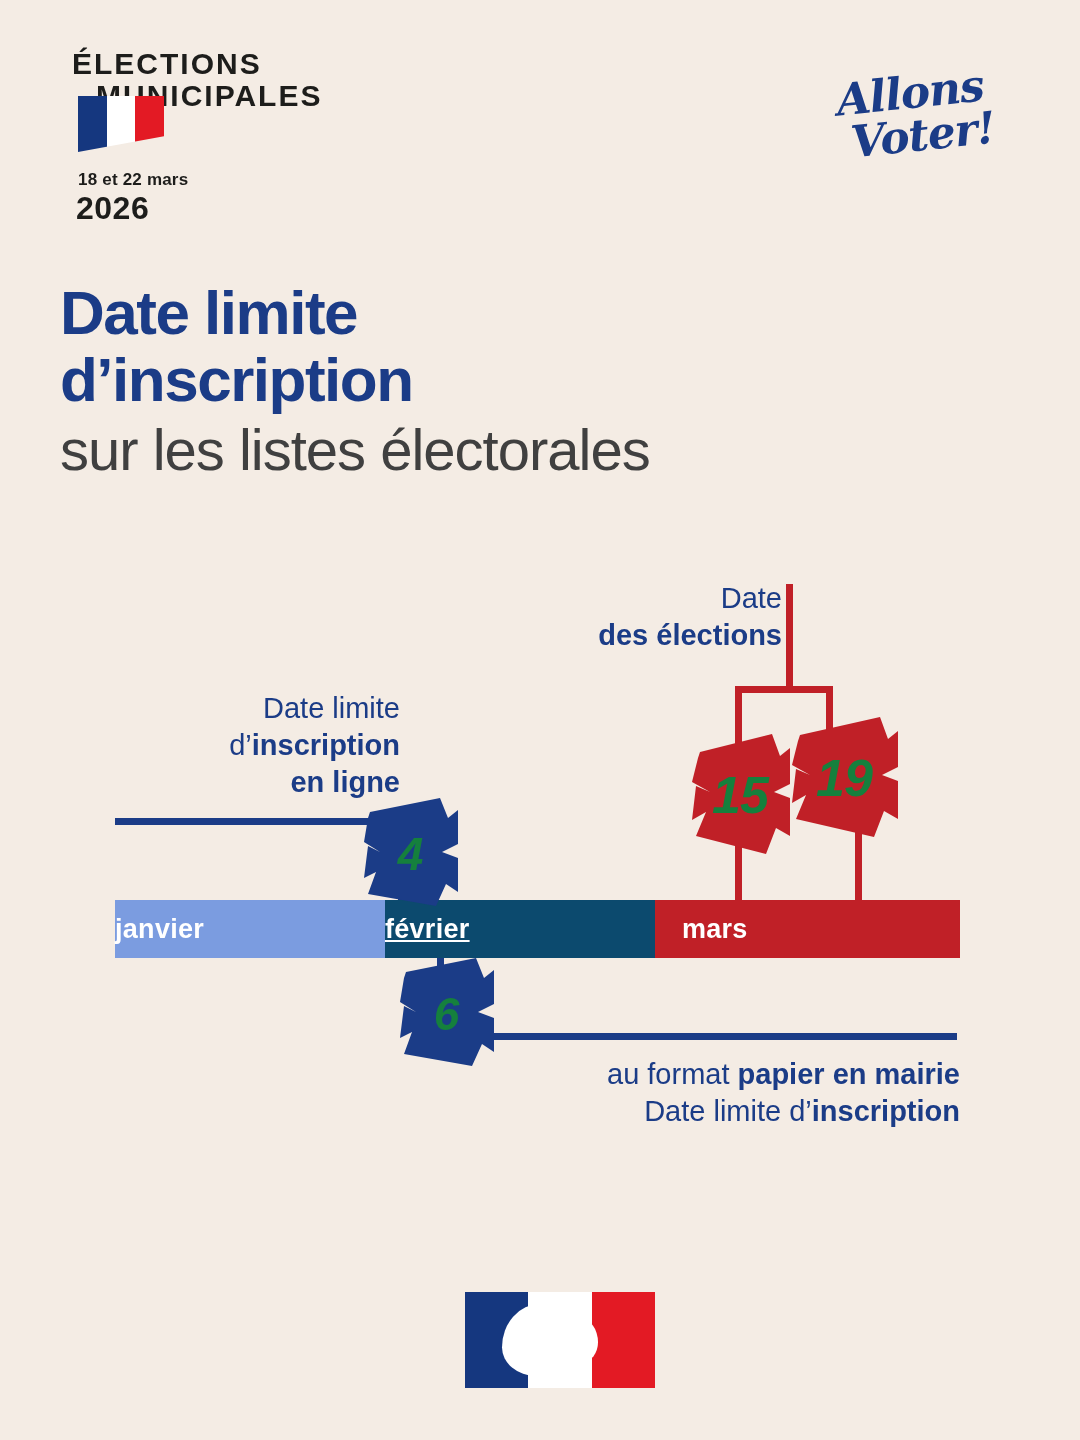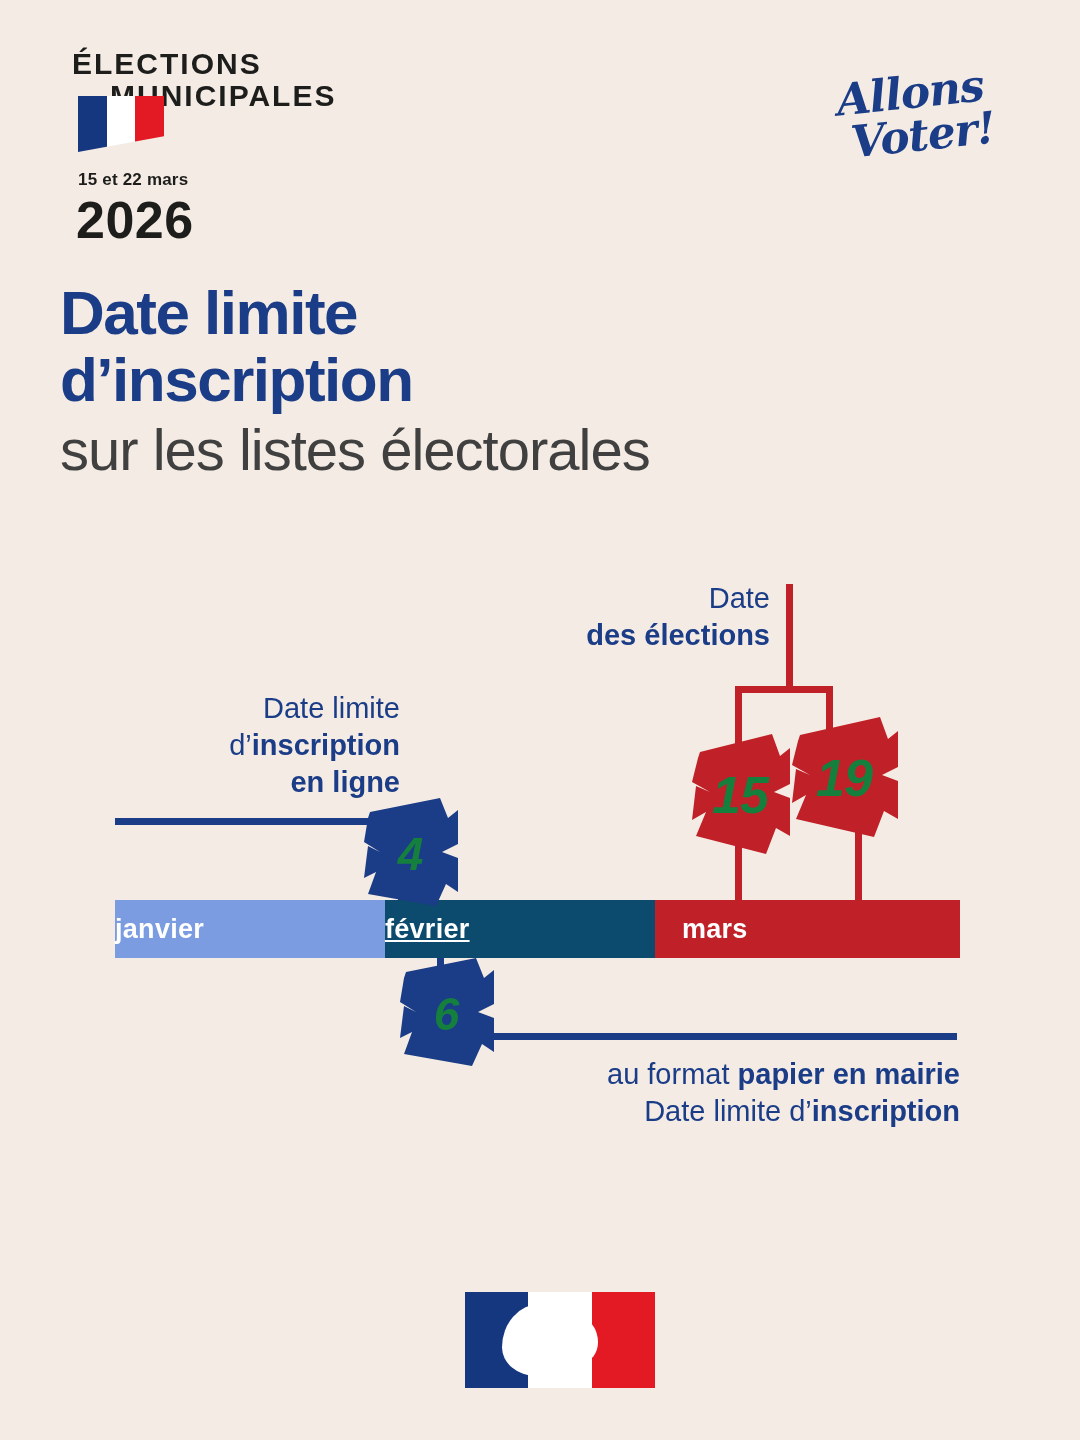--- a/index.html
+++ b/index.html
@@ -24,21 +24,21 @@
     width: 420px;
   }
   .logo-title {
     font-size: 30px;
     font-weight: 700;
     letter-spacing: 2px;
     color: #1d1d1b;
     line-height: 1.08;
   }
   .logo-title .line2 {
-    margin-left: 38px;
+    margin-left: 24px;
     display: block;
   }
   .flag-wrap {
     position: absolute;
     left: 0;
     top: 48px;
     width: 96px;
     height: 62px;
   }
   .flag {
@@ -61,21 +61,21 @@
     top: 122px;
     font-size: 17px;
     font-weight: 700;
     color: #1d1d1b;
     letter-spacing: 0.2px;
   }
   .logo-year {
     position: absolute;
     left: 4px;
     top: 142px;
-    font-size: 52px;
+    font-size: 32px;
     font-weight: 800;
     color: #1d1d1b;
     letter-spacing: 0.5px;
   }
 
   .allons-voter {
     position: absolute;
     right: 70px;
     top: 72px;
     width: 200px;
@@ -204,21 +204,21 @@
   }
   .lbl b { font-weight: 700; }
 
   .lbl-online {
     left: 110px;
     top: 130px;
     width: 290px;
     text-align: right;
   }
   .lbl-elections {
-    left: 480px;
+    left: 492px;
     top: 20px;
     width: 290px;
     text-align: right;
   }
   .lbl-paper {
     left: 440px;
     top: 496px;
     width: 520px;
     text-align: right;
   }
@@ -265,21 +265,21 @@
     <div class="flag">
       <span class="b"></span>
         <span class="w"></span>
         <span class="r"></span>
     </div>
   </div>
   <div class="logo-title">
     <span>ÉLECTIONS</span>
     <span class="line2">MUNICIPALES</span>
   </div>
-  <div class="logo-dates">15 et 22 mars</div>
+  <div class="logo-dates">18 et 22 mars</div>
   <div class="logo-year">2026</div>
 </div>
 
 <div class="allons-voter">
   <span class="l1">Allons</span>
   <span class="l2">Voter!</span>
 </div>
 
 <div class="headline">
   <div class="strong">Date limite</div>

